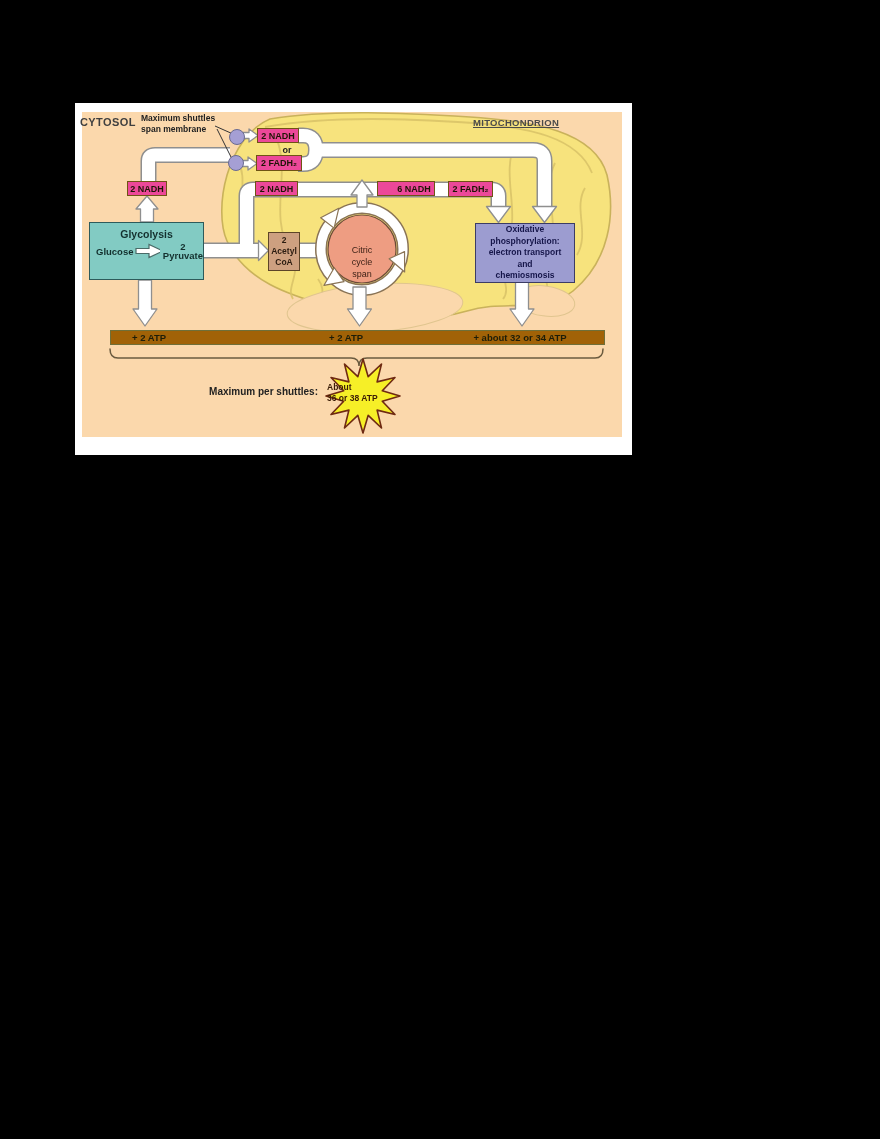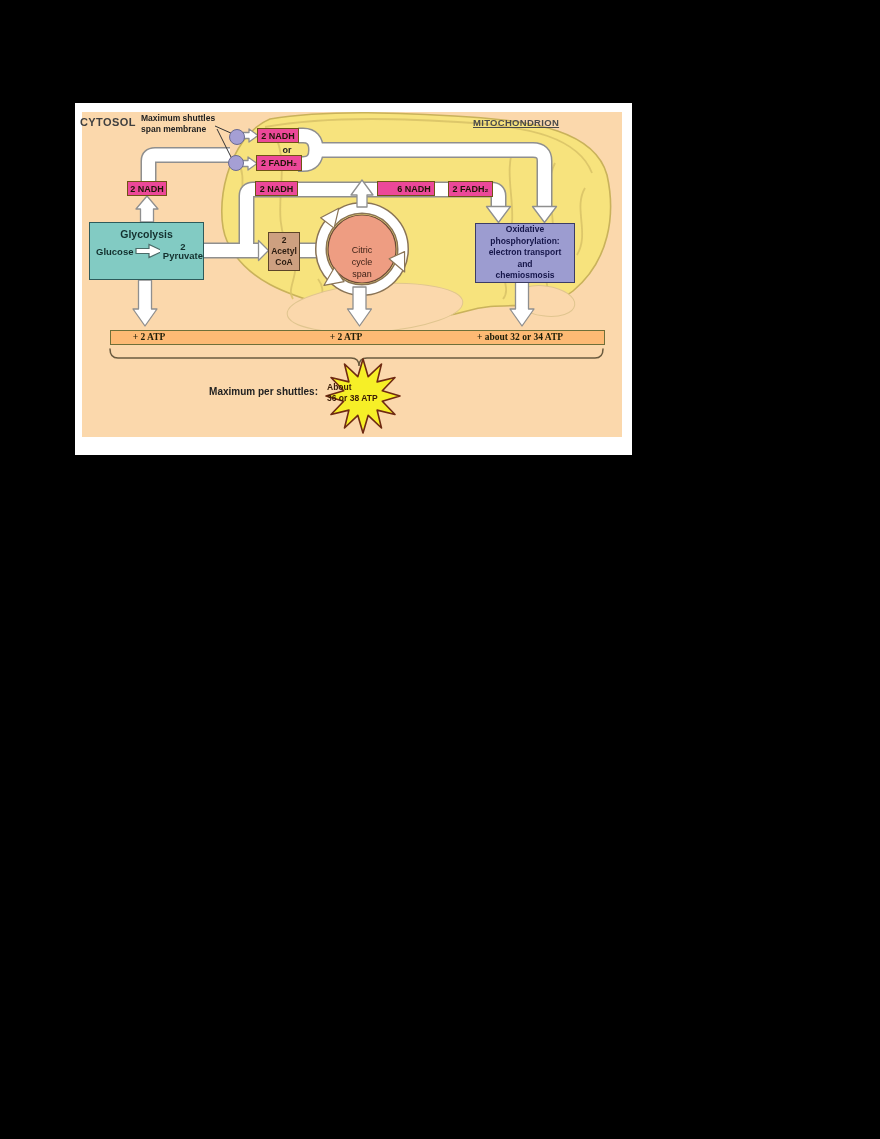--- a/index.html
+++ b/index.html
@@ -28,22 +28,22 @@
   .stack{display:flex;flex-direction:column;align-items:center;margin-left:2px;}
   .stack .n{font-size:9.5px;font-weight:bold;line-height:9px;}
   .acetyl{left:193px;top:129px;width:32px;height:39px;background:#cda080;border:1.4px solid #5d4528;
           box-sizing:border-box;color:#2b1c10;font-size:8.5px;line-height:11px;font-weight:bold;
           display:flex;flex-direction:column;align-items:center;justify-content:center;}
   .citrictxt{left:259px;top:141px;width:56px;text-align:center;font-size:9px;line-height:12px;
              font-weight:normal;color:#3a1f14;}
   .oxphos{left:400px;top:120px;width:100px;height:60px;background:#9c9cd0;border:1.5px solid #3c3c64;
           box-sizing:border-box;color:#16164a;font-size:8.5px;line-height:11.5px;font-weight:bold;
           display:flex;flex-direction:column;align-items:center;justify-content:center;text-align:center;}
-  .atpbar{left:35px;top:227px;width:495px;height:15px;background:#fdba74;border:1.2px solid #6f6f38;
-          box-sizing:border-box;font-family:Liberation Serif, serif;}
+  .atpbar{left:35px;top:227px;width:495px;height:15px;background:#a16207;border:1.2px solid #6f6f38;
+          box-sizing:border-box;}
   .atpbar span{position:absolute;top:1px;font-size:9.5px;font-weight:bold;color:#1d1d08;text-align:center;}
   .maxcap{left:118px;top:283px;width:125px;text-align:right;font-size:10px;font-weight:bold;color:#222;}
   .bursttxt{left:252px;top:279px;width:72px;text-align:left;font-size:8.5px;line-height:11px;
             font-weight:bold;color:#3a1c06;}
 </style>
 </head>
 <body>
 
 <div id="panel" class="abs">
   <div id="peach" class="abs"></div>

